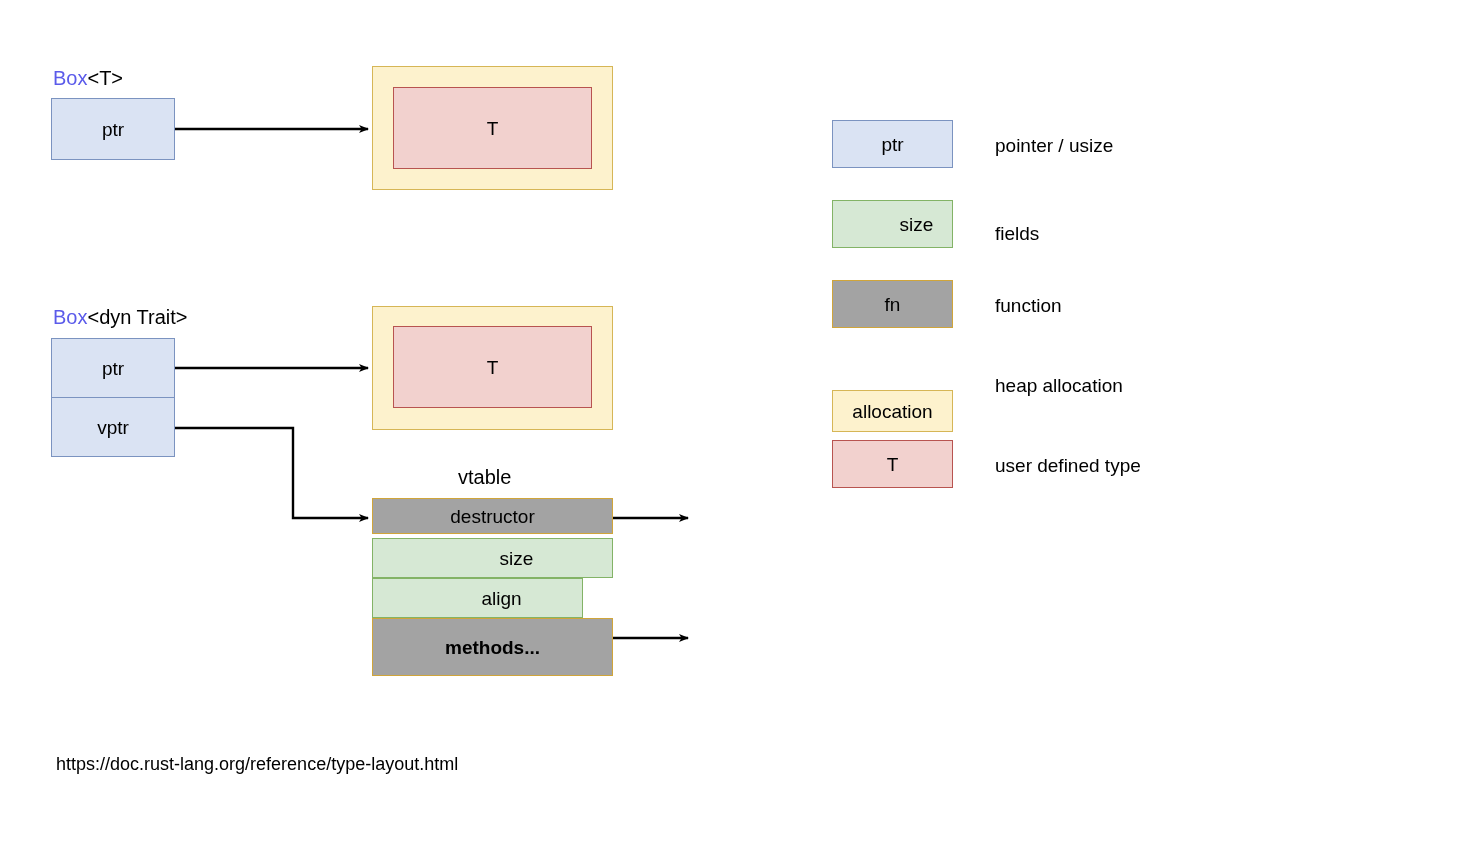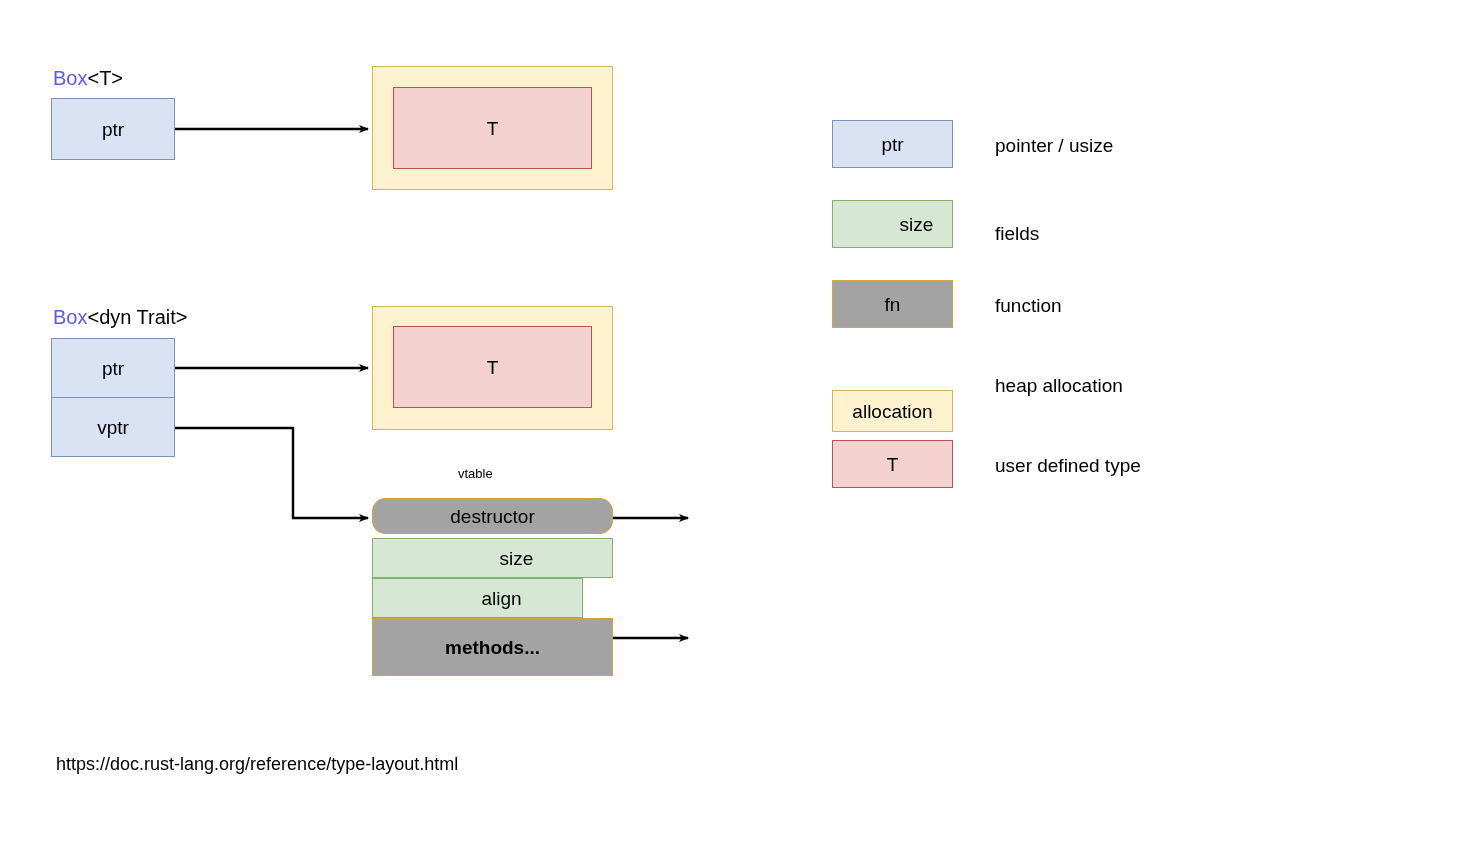--- a/index.html
+++ b/index.html
@@ -116,23 +116,23 @@
   </div>
   <div class="box b-blue" style="left:51px; top:389px; width:124px; height:60px;">
     <span>vptr</span>
   </div>
 
   <div class="box b-yellow" style="left:372px; top:298px; width:241px; height:124px;"></div>
   <div class="box b-red" style="left:393px; top:318px; width:199px; height:82px;">
     <span>T</span>
   </div>
 
-  <div class="label" style="left:458px; top:459px; font-size:13px;">vtable</div>
+  <div class="label" style="left:458px; top:459px; font-size:20px;">vtable</div>
 
-  <div class="box b-orange" style="left:372px; top:490px; width:241px; height:36px;border-radius:13px;">
+  <div class="box b-orange" style="left:372px; top:490px; width:241px; height:36px;">
     <span>destructor</span>
   </div>
   <div class="box b-green" style="left:372px; top:530px; width:241px; height:40px;">
     <span>size</span>
   </div>
   <div class="box b-green" style="left:372px; top:570px; width:211px; height:40px;">
     <span>align</span>
   </div>
   <div class="box b-orange" style="left:372px; top:610px; width:241px; height:58px;font-weight:bold;">
     <span>methods...</span>

